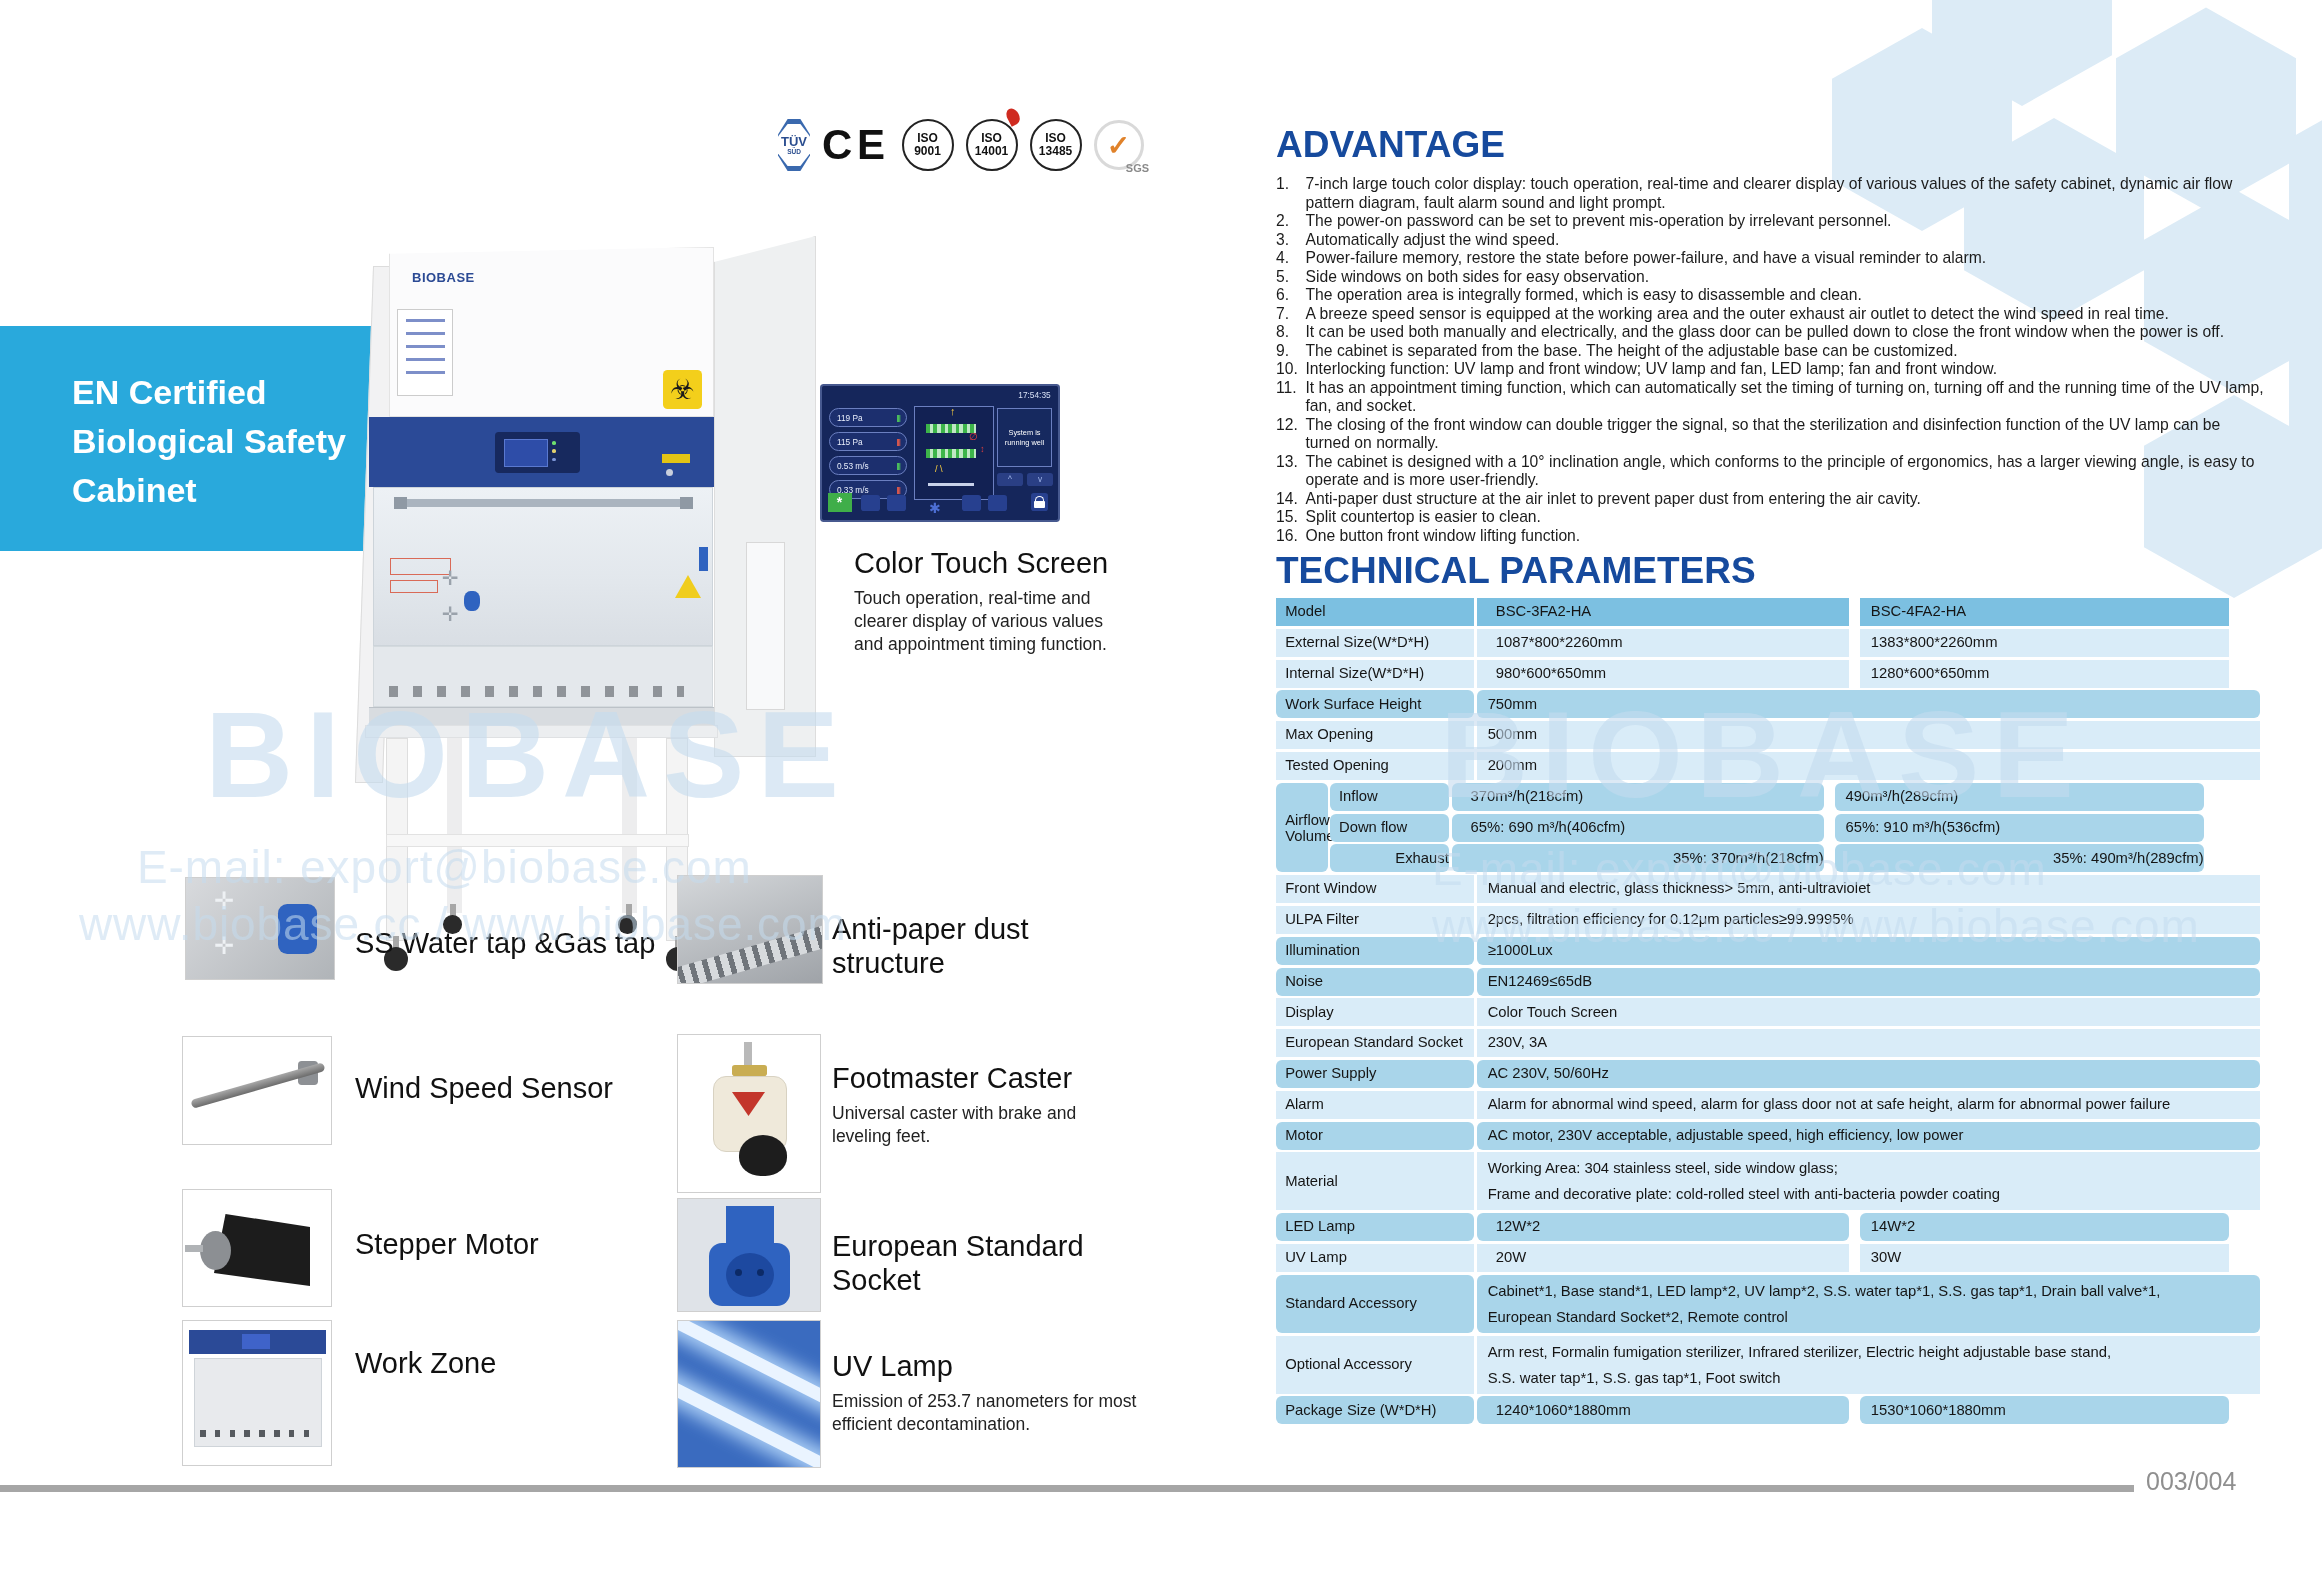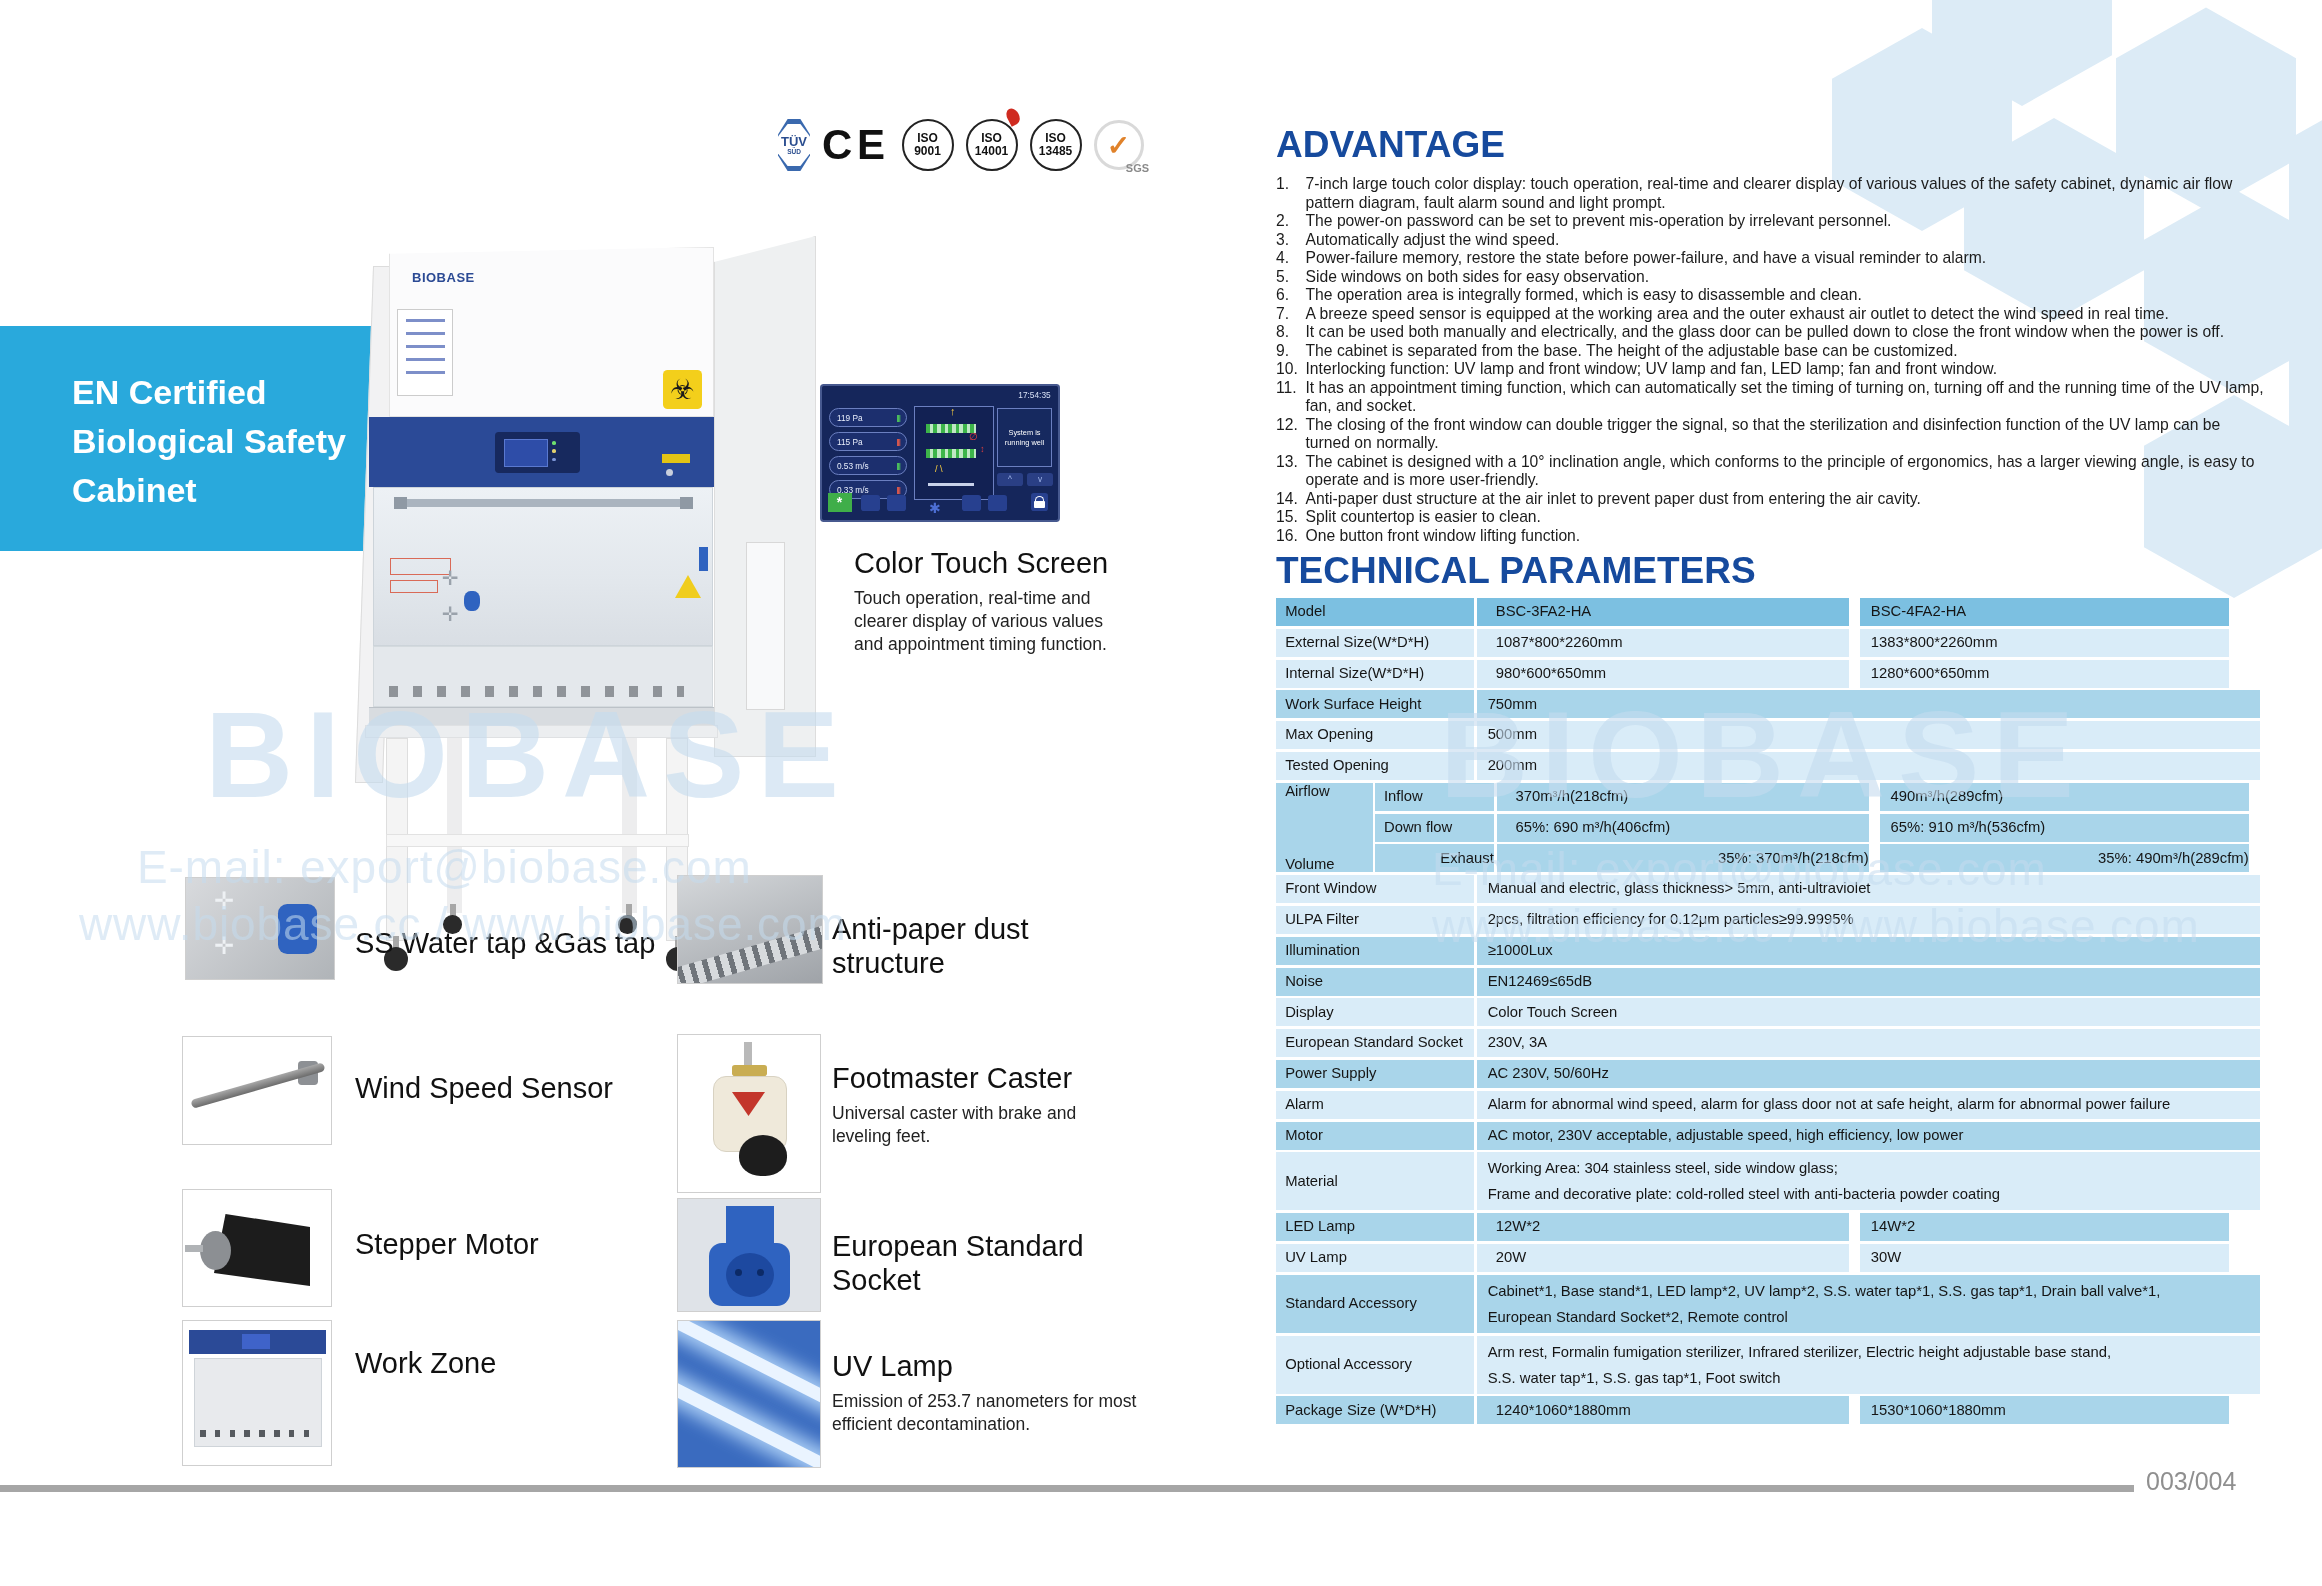--- a/index.html
+++ b/index.html
@@ -149,25 +149,25 @@
   .trow{display:flex;margin-bottom:2.8px;}
   .tcell{box-sizing:border-box;display:flex;flex-direction:column;justify-content:center;
          padding-left:9.2px;min-height:28px;line-height:17.5px;}
   .lab{width:198px;margin-right:2.8px;}
   .v2{width:372px;margin-right:11px;padding-left:19px;}
   .v3{width:369px;padding-left:11px;}
   .vfull{width:784px;padding-left:11px;}
   .tall .tcell{min-height:58px;}
   .tall .tcell div{line-height:26px;}
   .shade-header{background:#7cc0e1;}
-  .shade-mid{background:#a9d5ea;}
+  .shade-mid{background:#a9d5ea;border-radius:6px;}
   .shade-light{background:#d9ecf8;}
   .af{display:flex;margin-bottom:2.8px;}
-  .af-group{width:97px;margin-right:1.8px;box-sizing:border-box;padding-left:9.2px;display:flex;flex-direction:column;
-            justify-content:space-between;}
+  .af-group{width:52px;margin-right:1.8px;box-sizing:border-box;padding-left:9.2px;display:flex;flex-direction:column;
+            justify-content:center;}
   .af-rows{display:flex;flex-direction:column;}
   .af-row{display:flex;margin-bottom:2.8px;}
   .af-row:last-child{margin-bottom:0;text-align:right;}
   .af-sub{width:119px;margin-right:2.8px;}
   
   .footer-bar{position:absolute;left:0;top:1485px;width:2134px;height:6.5px;background:#a6a6a6;z-index:2;}
   .page-num{position:absolute;left:2146px;top:1467px;font-size:25px;color:#8f8f8f;z-index:2;}
 </style>
 </head>
 <body>

